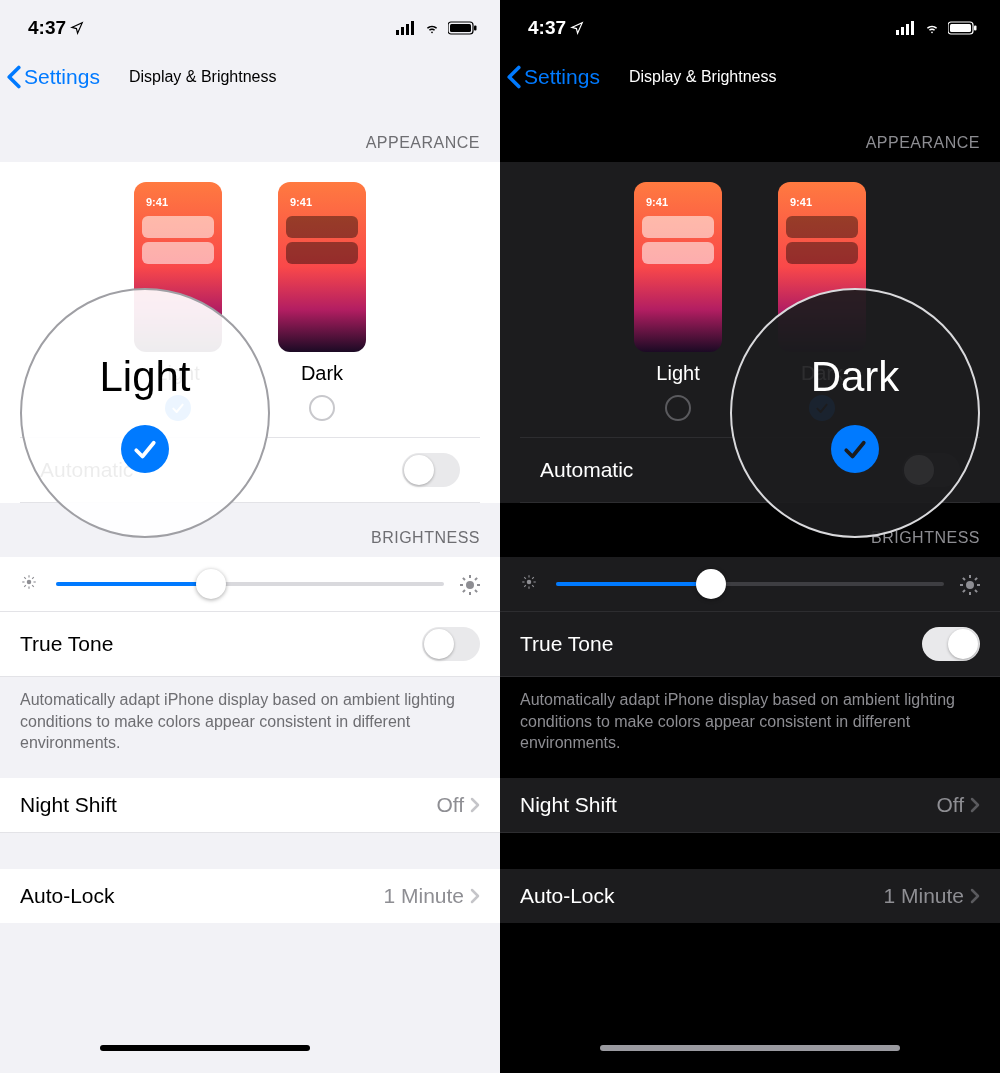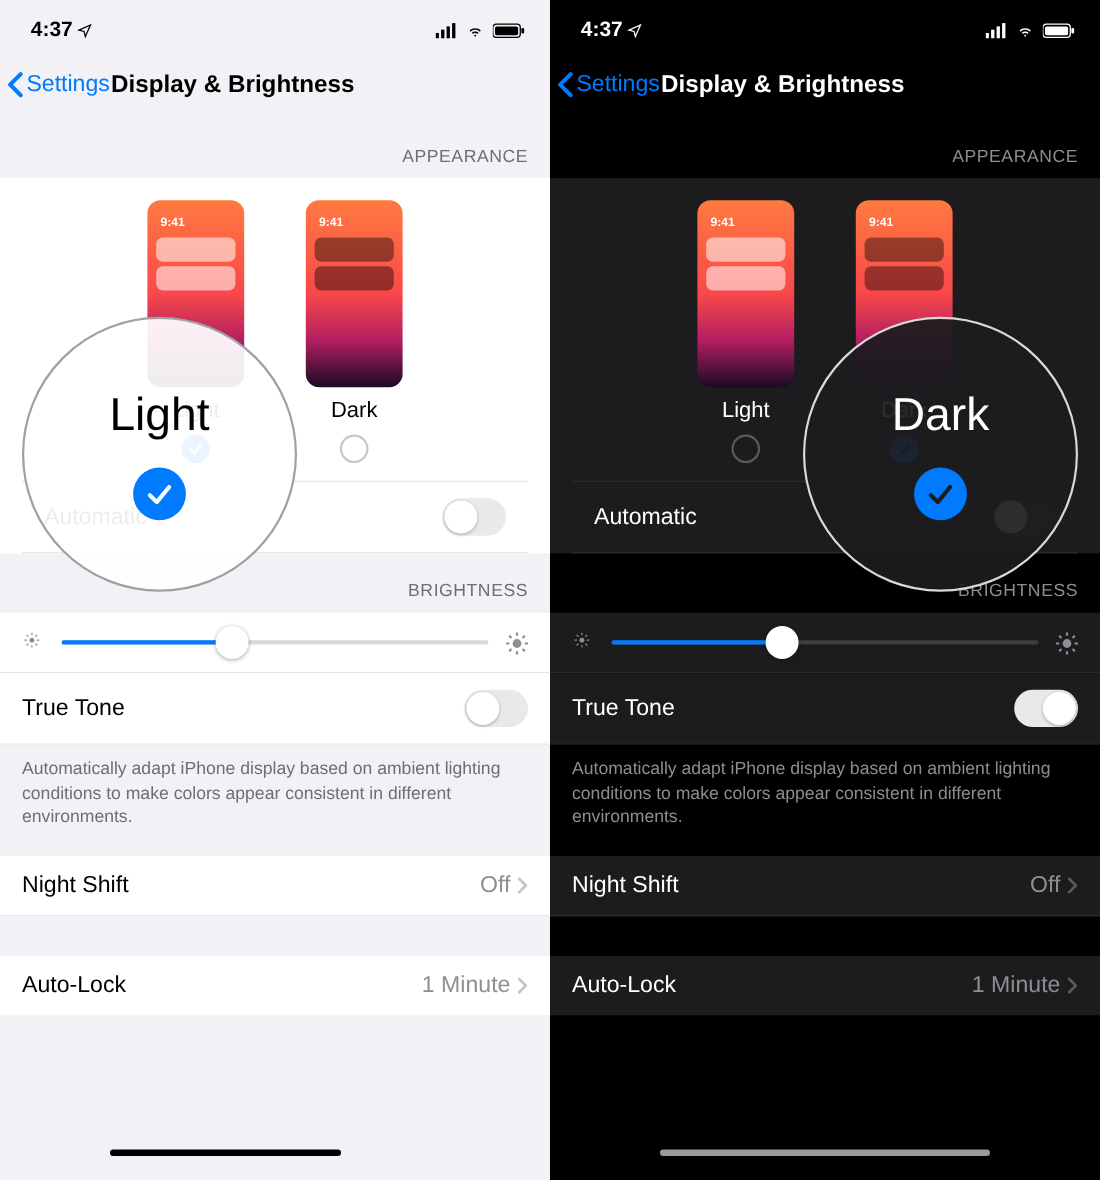--- a/index.html
+++ b/index.html
@@ -10,21 +10,21 @@
   .dark  { background:#000; color:#fff; }
 
   
   .statusbar { display:flex; justify-content:space-between; align-items:center; padding:12px 22px 6px 28px; height:50px; font-weight:600; font-size:19px; }
   .statusbar .icons { display:flex; align-items:center; gap:6px; }
   .statusbar svg { display:block; }
 
   
   .navbar { display:flex; align-items:center; padding:10px 6px 14px 6px; height:58px; }
   .back { display:flex; align-items:center; color:#007aff; font-size:21px; cursor:pointer; }
-  .navtitle { font-weight:700; font-size:22px; margin-left:1px; }
+  .navtitle { font-weight:400; font-size:16px; margin-left:29px; }
 
   
   .section-head { font-size:16px; letter-spacing:0.5px; padding:26px 20px 10px 20px;text-align:right; }
   .light .section-head { color:#6e6e72; }
   .dark  .section-head { color:#8d8d92; }
 
   
   .cell { background:#fff; padding:15px 20px; display:flex; align-items:center; justify-content:space-between; border-bottom:1px solid #e3e3e7; font-size:21px; }
   .dark .cell { background:#1c1c1e; border-bottom:1px solid #2d2d30; }
   .cell .val { color:#8e8e93; display:flex; align-items:center; gap:6px; }

